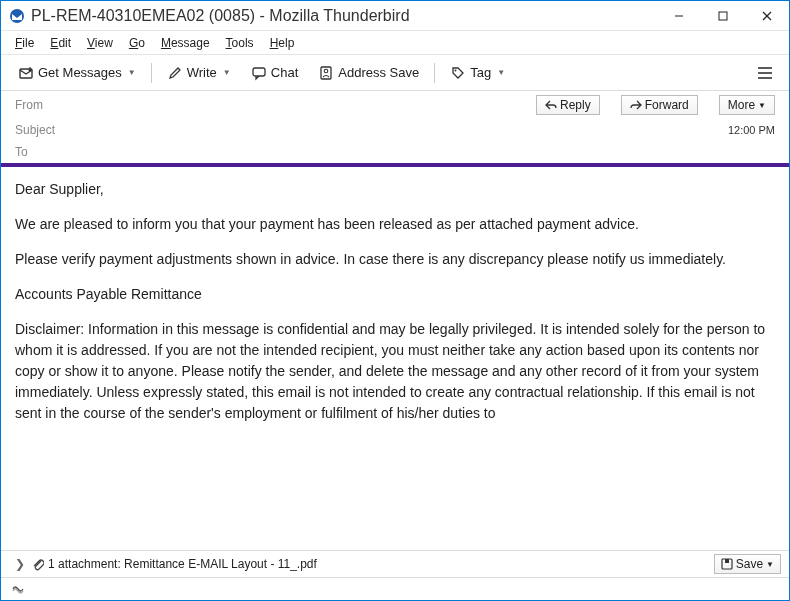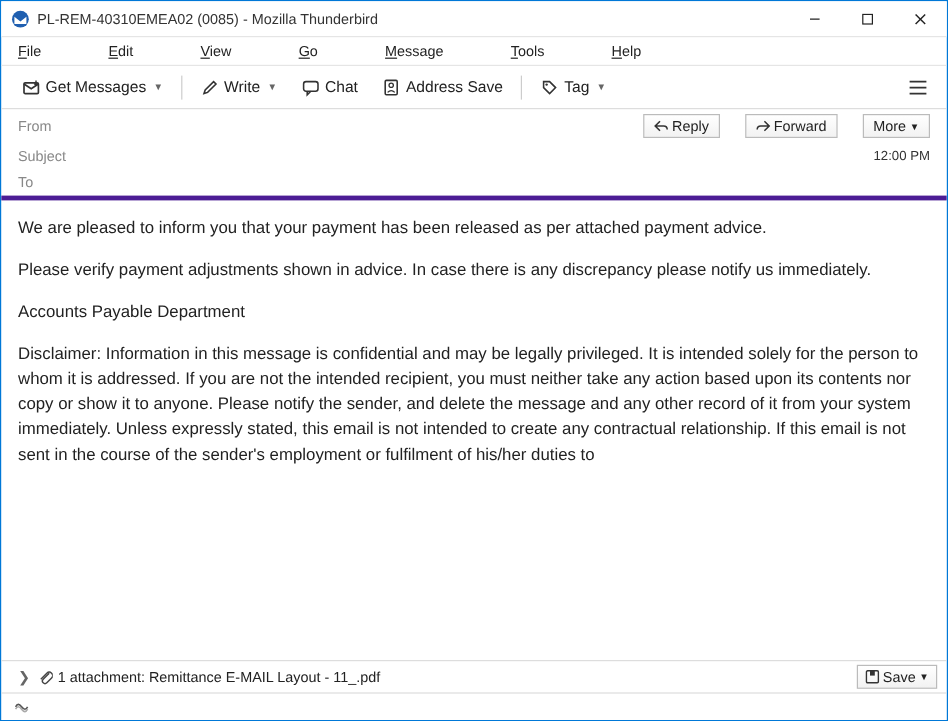--- a/index.html
+++ b/index.html
@@ -1,22 +1,22 @@
 <!DOCTYPE html>
 <html><head>
 <meta charset="utf-8">
 <style>
 * { box-sizing: border-box; margin: 0; padding: 0; }
 body { font-family: "Segoe UI", Tahoma, sans-serif; font-size: 13px; color: #222; background: #fff; width: 790px; height: 601px; border: 1px solid #0078d7; display: flex; flex-direction: column; overflow: hidden; }
 .titlebar { height: 30px; background: #fff; display: flex; align-items: center; padding: 0 0 0 8px; border-bottom: 1px solid #e5e5e5; }
 .titlebar .app-icon { width: 16px; height: 16px; margin-right: 6px; }
-.titlebar .title { font-size: 12px; color: #333; flex: 1; }
+.titlebar .title { font-size: 16px; color: #333; flex: 1; }
 .titlebar .win-controls { display: flex; }
 .titlebar .win-btn { width: 44px; height: 30px; display: flex; align-items: center; justify-content: center; font-size: 10px; color: #222; cursor: default; }
-.menubar { height: 24px; display: flex; align-items: center; padding: 0 6px; font-size: 12px; border-bottom: 1px solid #e5e5e5; gap: 40px; }
+.menubar { height: 24px; display: flex; align-items: center; padding: 0 6px; font-size: 12px; border-bottom: 1px solid #e5e5e5; }
 .menubar .menu-item { padding: 2px 8px; cursor: default; }
 .menubar .menu-item .ul { text-decoration: underline; }
 .toolbar { height: 36px; display: flex; align-items: center; padding: 0 8px; border-bottom: 1px solid #ddd; gap: 2px; }
 .tool-btn { display: flex; align-items: center; gap: 4px; padding: 4px 8px; border: 1px solid transparent; cursor: default; font-size: 13px; color: #222; text-align: center; }
 .tool-sep { width: 1px; height: 20px; background: #ccc; margin: 0 4px; }
 .tool-btn .caret { font-size: 8px; color: #666; margin-left: 2px; }
 .tool-btn .lbl { white-space: nowrap; }
 .toolbar .spacer { flex: 1; }
 .hamburger { padding: 4px 8px; font-size: 14px; cursor: default; }
 .header-section { border-bottom: 4px solid #4c1d95; }
@@ -172,23 +172,24 @@
     <span class="header-label">Subject</span>
     <span class="time">12:00 PM</span>
   </div>
   <div class="header-row">
     <span class="header-label">To</span>
     <span class="header-value"></span>
   </div>
 </div>
 
 <div class="body">
+  <p>Dear Supplier,</p>
   <p>We are pleased to inform you that your payment has been released as per attached payment advice.</p>
   <p>Please verify payment adjustments shown in advice. In case there is any discrepancy please notify us immediately.</p>
-  <p>Accounts Payable Department</p>
+  <p>Accounts Payable Remittance</p>
   <p>Disclaimer: Information in this message is confidential and may be legally privileged. It is intended solely for the person to whom it is addressed. If you are not the intended recipient, you must neither take any action based upon its contents nor copy or show it to anyone. Please notify the sender, and delete the message and any other record of it from your system immediately. Unless expressly stated, this email is not intended to create any contractual relationship. If this email is not sent in the course of the sender's employment or fulfilment of his/her duties to</p>
 </div>
 
 <div class="attach-bar">
   <span class="chev">❯</span>
   <span class="clip">
       <svg width="13" height="14">
         <path d="M10 4 L5 9 Q3.5 10.5 5 12 Q6.5 13.5 8 12 L12 8 Q14 6 12 4 Q10 2 8 4 L3 9" fill="none" stroke="#444" stroke-width="1.2"></path>
       </svg>
     </span>

